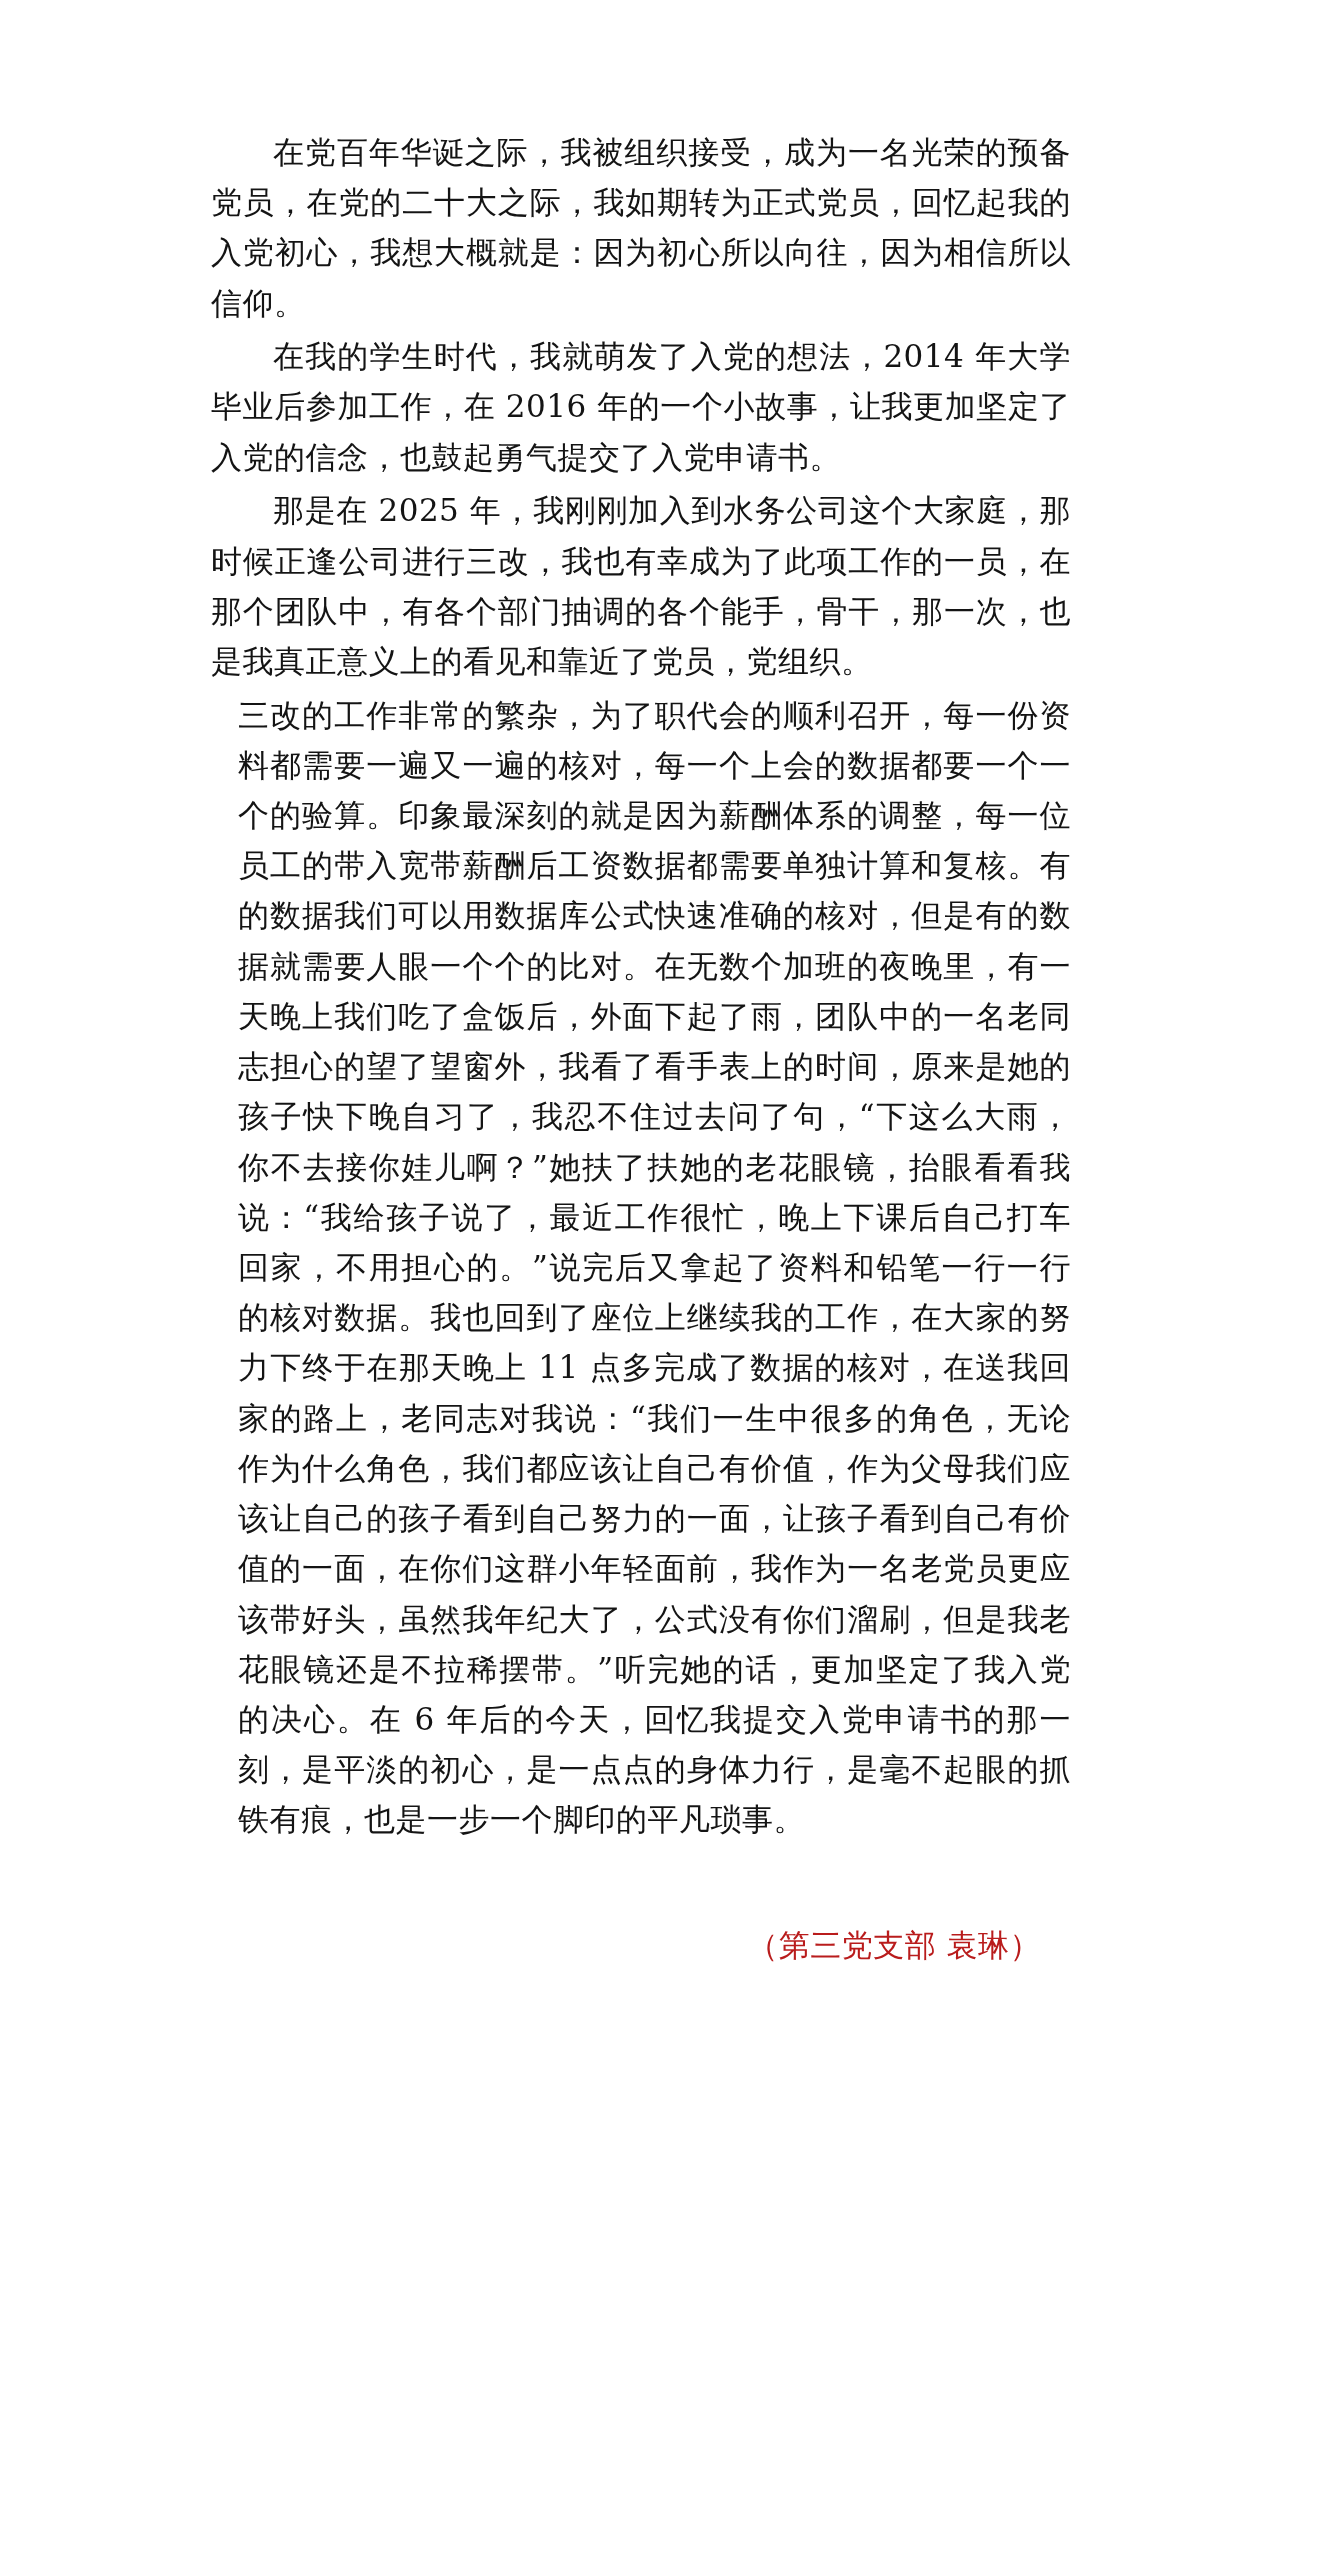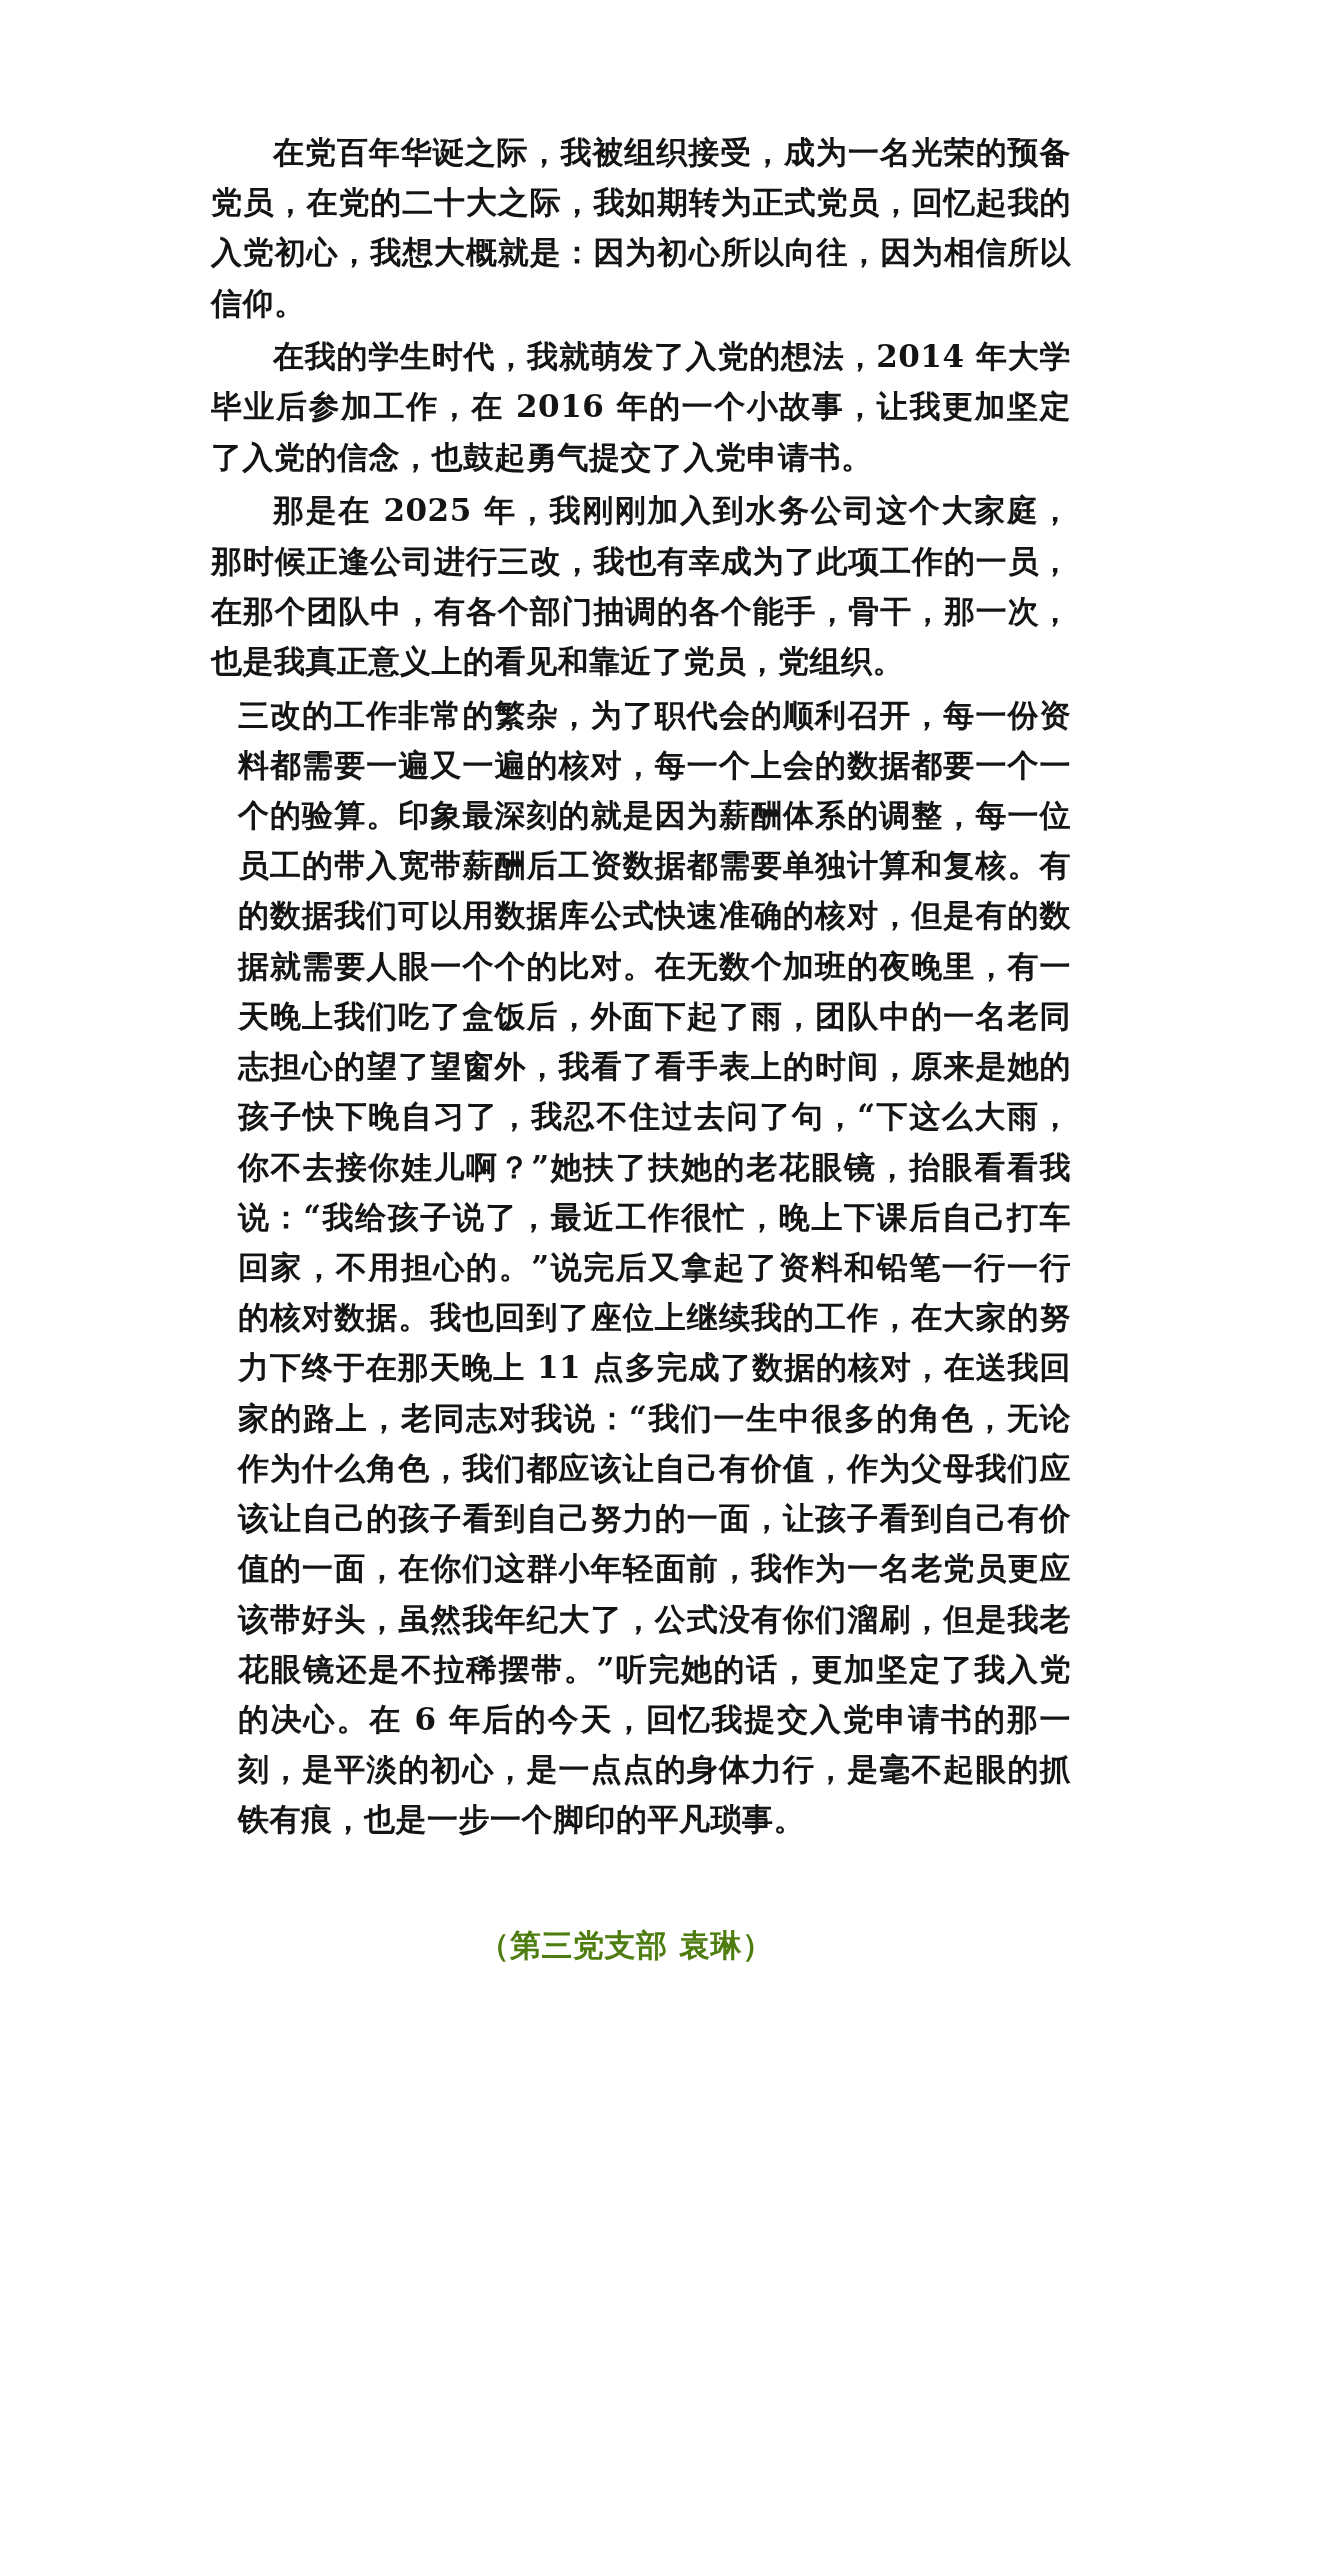--- a/index.html
+++ b/index.html
@@ -13,45 +13,44 @@
     font-family: "DejaVu Serif", "Liberation Serif", serif;
     color: #1a1a1a;
   }
   .page {
     position: relative;
     width: 1164px;
     min-height: 2576px;
     box-sizing: border-box;
     padding: 127px 93px 101px 211px;
     background: #ffffff;
-    font-weight: bold;
   }
   .doc-body {
     font-size: 31px;
     line-height: 1.62;
     letter-spacing: 0.5px;
     text-align: justify;
     text-justify: inter-ideograph;
     color: #141414;
   }
   .para {
     margin: 0 0 3.4px 0;
     text-indent: 2em;
   }
   .para.cont {
     text-indent: 0;
     margin-left: 27px;
   }
   .signature {
     margin-top: 80px;
-    text-align: center;
+    text-align: right;
     padding-right: 30px;
     font-size: 31px;
     letter-spacing: 0.5px;
-    color: #4d7c0f;
+    color: #b91c1c;
   }
 </style>
 </head>
 <body>
 
 <div class="page">
   <div class="doc-body">
     <p class="para">在党百年华诞之际，我被组织接受，成为一名光荣的预备党员，在党的二十大之际，我如期转为正式党员，回忆起我的入党初心，我想大概就是：因为初心所以向往，因为相信所以信仰。</p>
     <p class="para">在我的学生时代，我就萌发了入党的想法，2014 年大学毕业后参加工作，在 2016 年的一个小故事，让我更加坚定了入党的信念，也鼓起勇气提交了入党申请书。</p>
     <p class="para">那是在 2025 年，我刚刚加入到水务公司这个大家庭，那时候正逢公司进行三改，我也有幸成为了此项工作的一员，在那个团队中，有各个部门抽调的各个能手，骨干，那一次，也是我真正意义上的看见和靠近了党员，党组织。</p>

